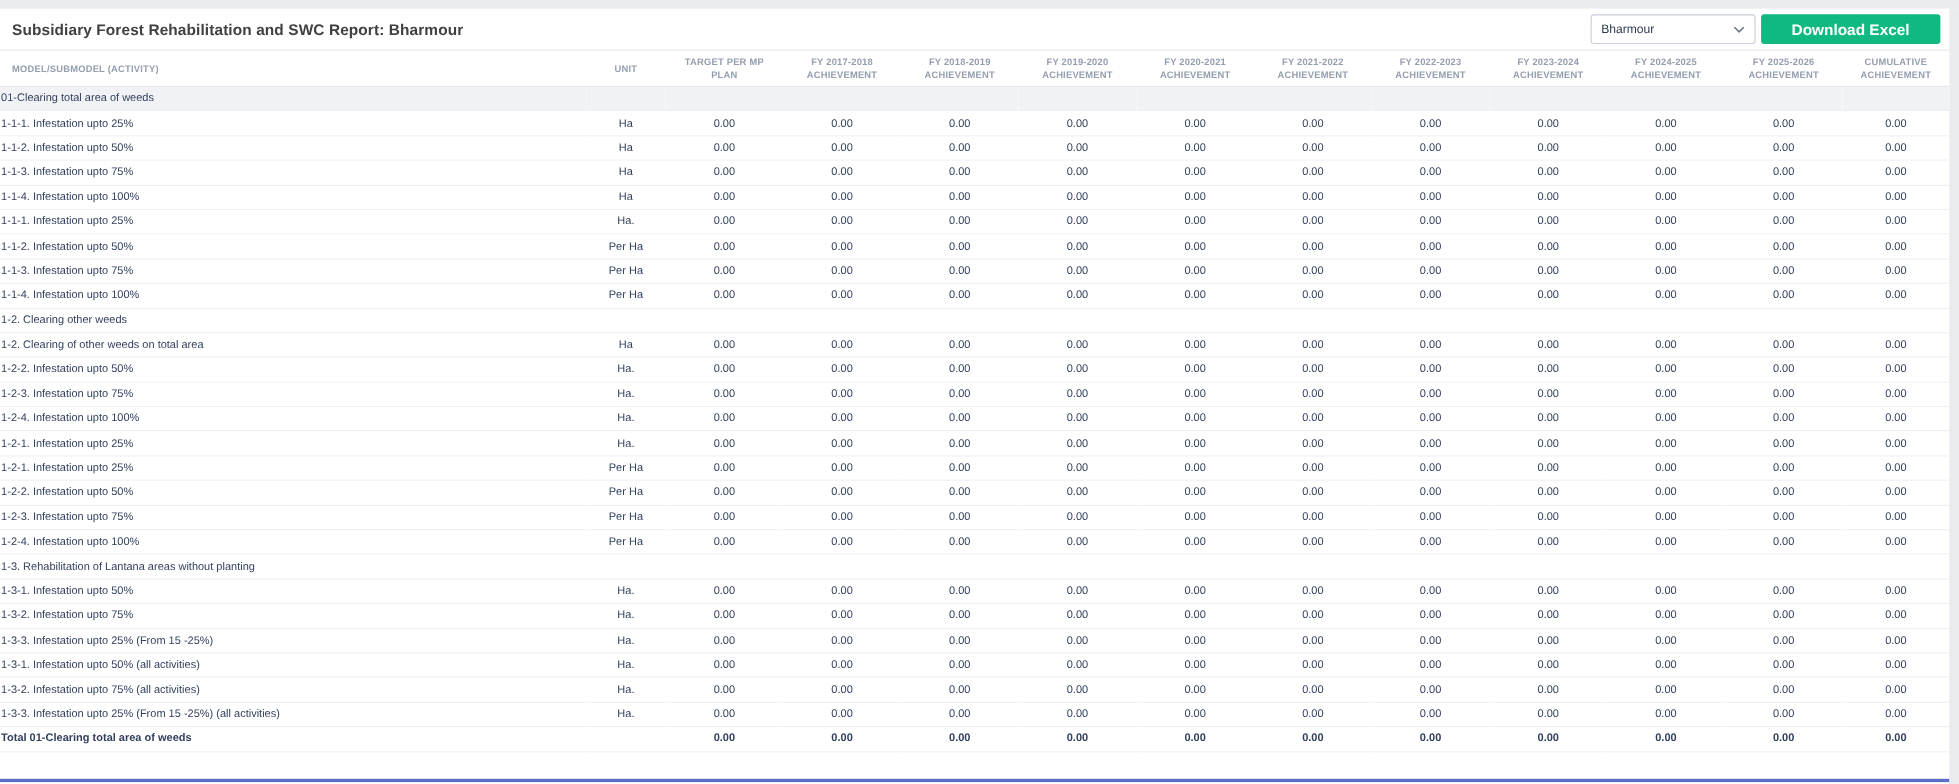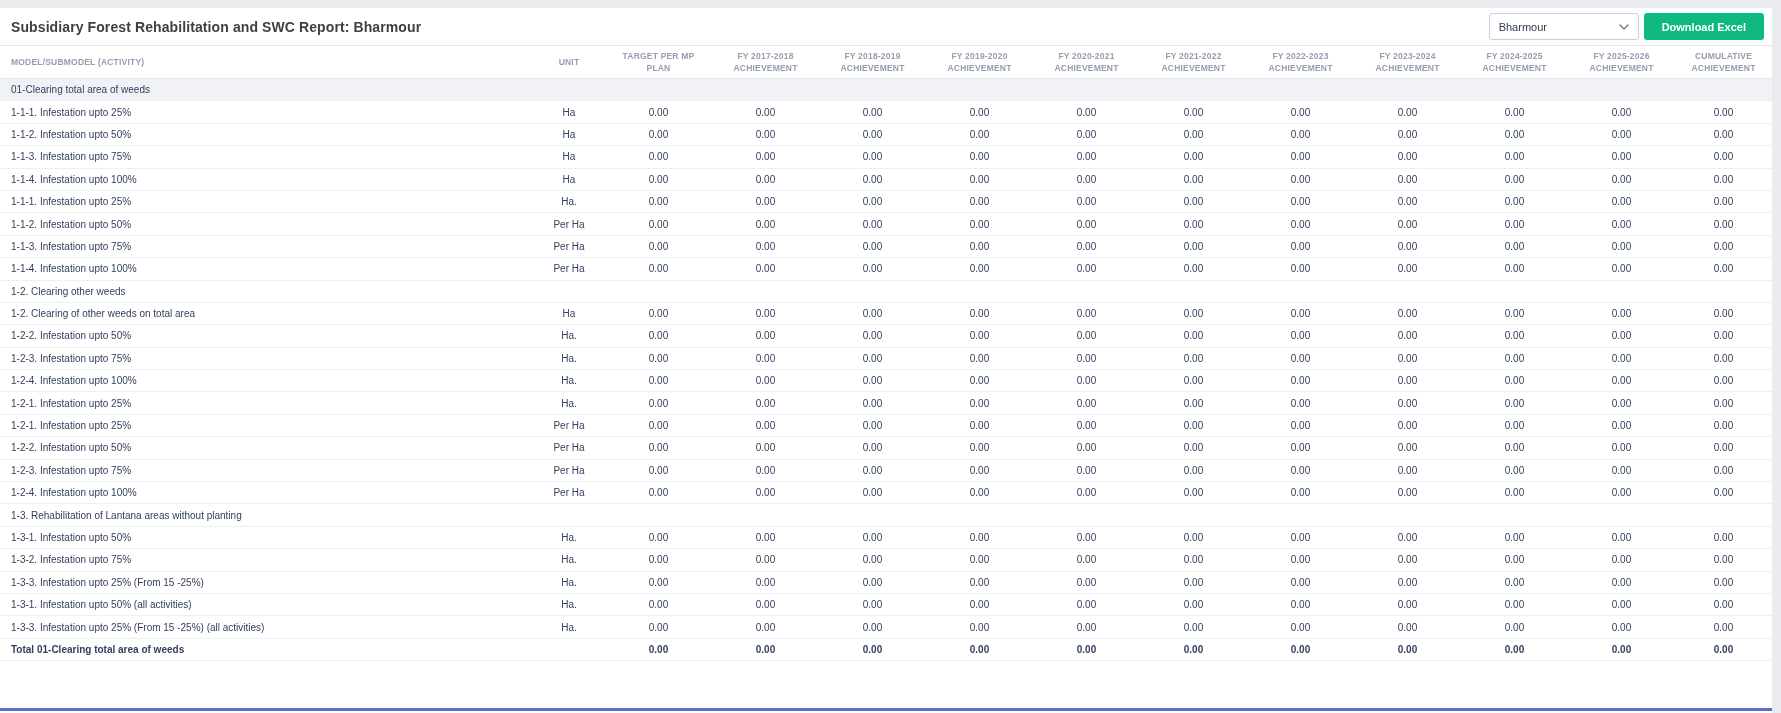--- a/index.html
+++ b/index.html
@@ -18,35 +18,35 @@
   .page-title{font-size:14px;font-weight:700;color:#404040;margin:0 0 0 11px;letter-spacing:.1px}
   .controls{display:flex;align-items:center;gap:5px;margin-right:8px}
   .select{
     width:130px;height:25px;border:1px solid #c9d0d9;border-radius:3px;background:#fff;
     display:flex;align-items:center;justify-content:space-between;padding:0 9px;
     font-size:11px;color:#2f3b52;cursor:pointer;box-sizing:content-box;
   }
   .chev{display:flex;align-items:center}
   .btn-excel{
     height:27px;background:#10b981;color:#fff;border:none;border-radius:3px;
-    font-size:11px;font-weight:700;padding:0 18px;cursor:pointer;font-family:inherit;
+    font-size:14px;font-weight:700;padding:0 28px;cursor:pointer;font-family:inherit;
   }
 
   table.report{border-collapse:collapse;table-layout:fixed;width:1772px}
   thead th{
     height:32px;font-size:8.5px;font-weight:700;color:#949eae;text-align:center;
     vertical-align:middle;white-space:pre-line;line-height:1.45;letter-spacing:.2px;
     border-bottom:1px solid #e3e7eb;padding:0;
   }
   thead th.h-label{text-align:left;padding-left:11px}
   tbody td{
     height:21.4px;font-size:10px;color:#33415e;text-align:center;
     border-bottom:1px solid #edf0f3;padding:0;white-space:nowrap;overflow:hidden;
   }
-  tbody td.cell-label{text-align:left;padding-left:11px}
+  tbody td.cell-label{text-align:left;padding-left:1px}
   tr.section-main{background:#f1f2f5}
   tr.total td{font-weight:700}
   .bottom-bar{position:absolute;left:0;bottom:2px;width:1772px;height:3px;background:#5b6fc9}
 </style>
 </head>
 <body>
 
 <div class="top-strip"></div>
 <div class="right-strip"></div>
 
@@ -464,20 +464,35 @@
           <td class="cell-value">0.00</td>
           <td class="cell-value">0.00</td>
           <td class="cell-value">0.00</td>
           <td class="cell-value">0.00</td>
           <td class="cell-value">0.00</td>
           <td class="cell-value">0.00</td>
           <td class="cell-value">0.00</td>
           <td class="cell-value">0.00</td>
         </tr>
         <tr class="item">
+          <td class="cell-label">1-3-2. Infestation upto 75% (all activities)</td>
+          <td class="cell-unit">Ha.</td>
+          <td class="cell-value">0.00</td>
+          <td class="cell-value">0.00</td>
+          <td class="cell-value">0.00</td>
+          <td class="cell-value">0.00</td>
+          <td class="cell-value">0.00</td>
+          <td class="cell-value">0.00</td>
+          <td class="cell-value">0.00</td>
+          <td class="cell-value">0.00</td>
+          <td class="cell-value">0.00</td>
+          <td class="cell-value">0.00</td>
+          <td class="cell-value">0.00</td>
+        </tr>
+        <tr class="item">
           <td class="cell-label">1-3-3. Infestation upto 25% (From 15 -25%) (all activities)</td>
           <td class="cell-unit">Ha.</td>
           <td class="cell-value">0.00</td>
           <td class="cell-value">0.00</td>
           <td class="cell-value">0.00</td>
           <td class="cell-value">0.00</td>
           <td class="cell-value">0.00</td>
           <td class="cell-value">0.00</td>
           <td class="cell-value">0.00</td>
           <td class="cell-value">0.00</td>

